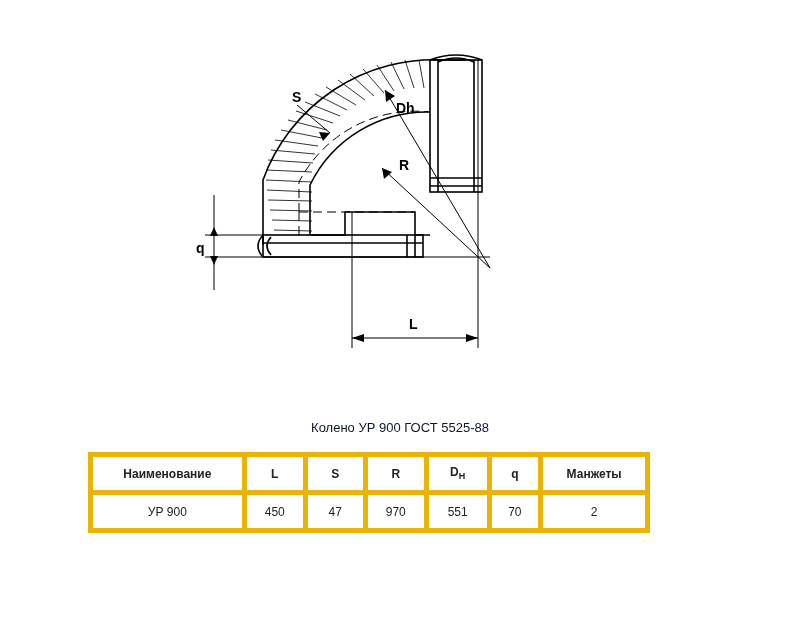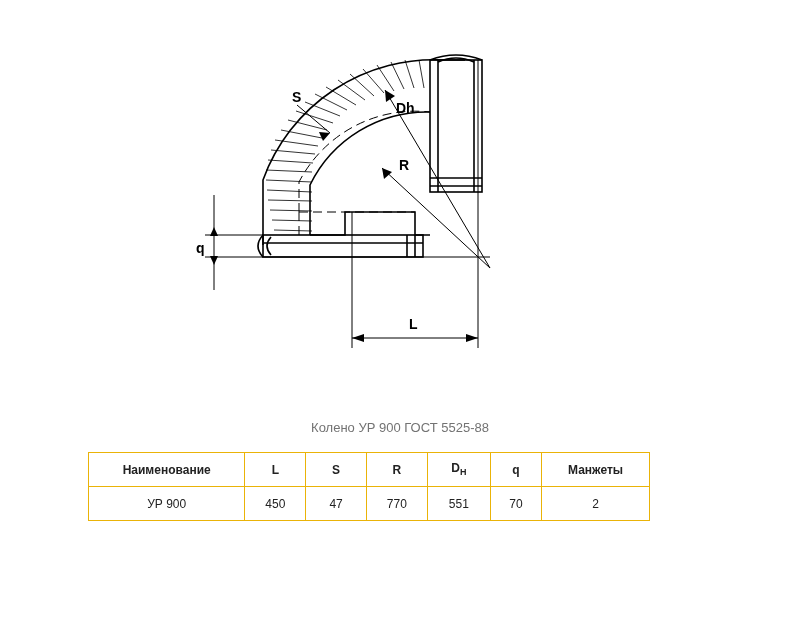--- a/index.html
+++ b/index.html
@@ -31,35 +31,35 @@
     font-size: 14px;
     fill: #000;
   }
   #caption {
     position: absolute;
     top: 420px;
     left: 0;
     width: 800px;
     text-align: center;
     font-size: 13px;
-    color: #737373;
+    color: #0f172a;
   }
   #spec-table-wrap {
     position: absolute;
     top: 452px;
     left: 88px;
     width: 562px;
   }
   table.spec {
     border-collapse: collapse;
     width: 562px;
     font-size: 12px;
   }
   table.spec th, table.spec td {
-    border: 1px solid #eab308;
+    border: 5px solid #eab308;
     text-align: center;
     vertical-align: middle;
     padding: 0;
     color: #222;
     font-weight: normal;
   }
   table.spec th {
     height: 33px;
     font-weight: bold;
   }
@@ -197,20 +197,20 @@
         <th class="col-dh"><span>D</span><span class="sub">Н</span></th>
         <th class="col-q">q</th>
         <th class="col-cuff">Манжеты</th>
       </tr>
     </thead>
     <tbody>
       <tr>
         <td>УР 900</td>
         <td>450</td>
         <td>47</td>
-        <td>770</td>
+        <td>970</td>
         <td>551</td>
         <td>70</td>
         <td>2</td>
       </tr>
     </tbody>
   </table>
 </div>
 
 </body></html>

